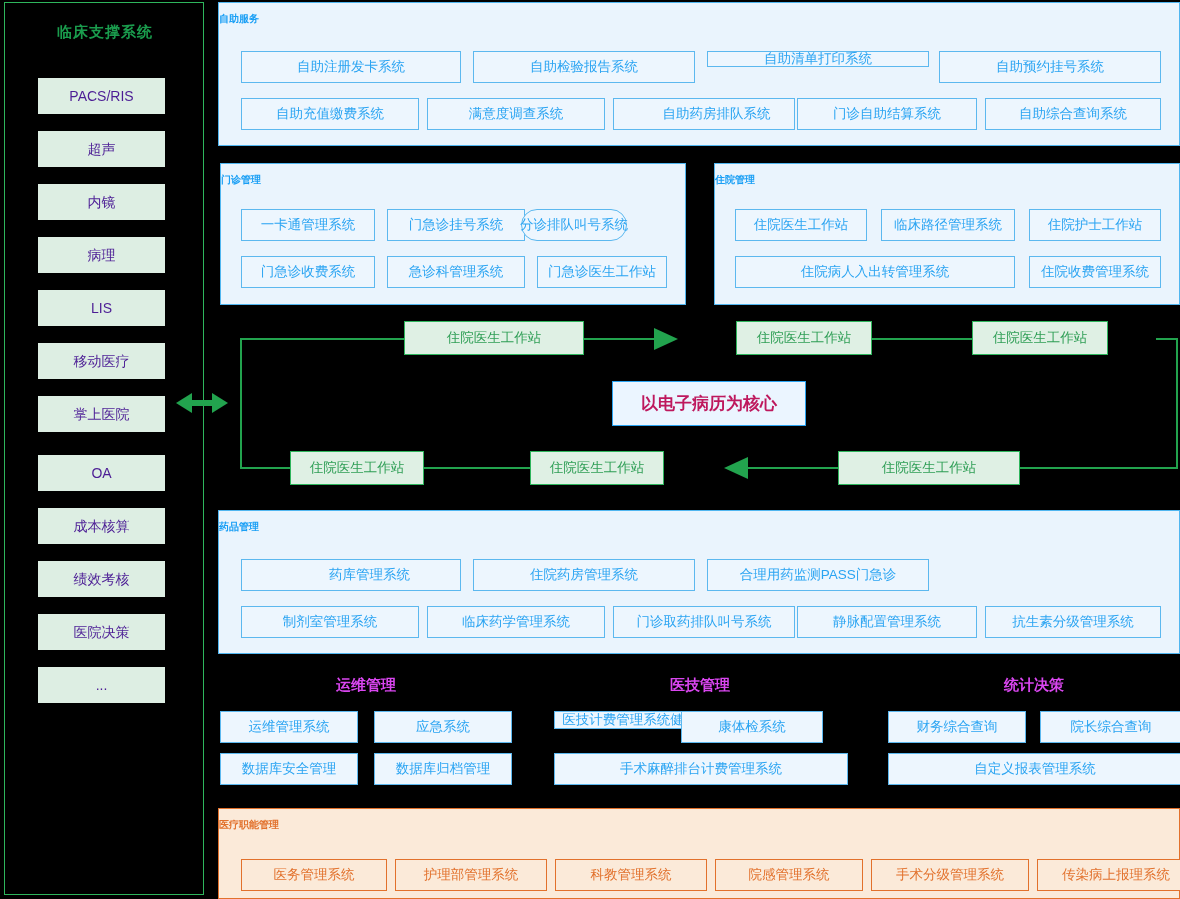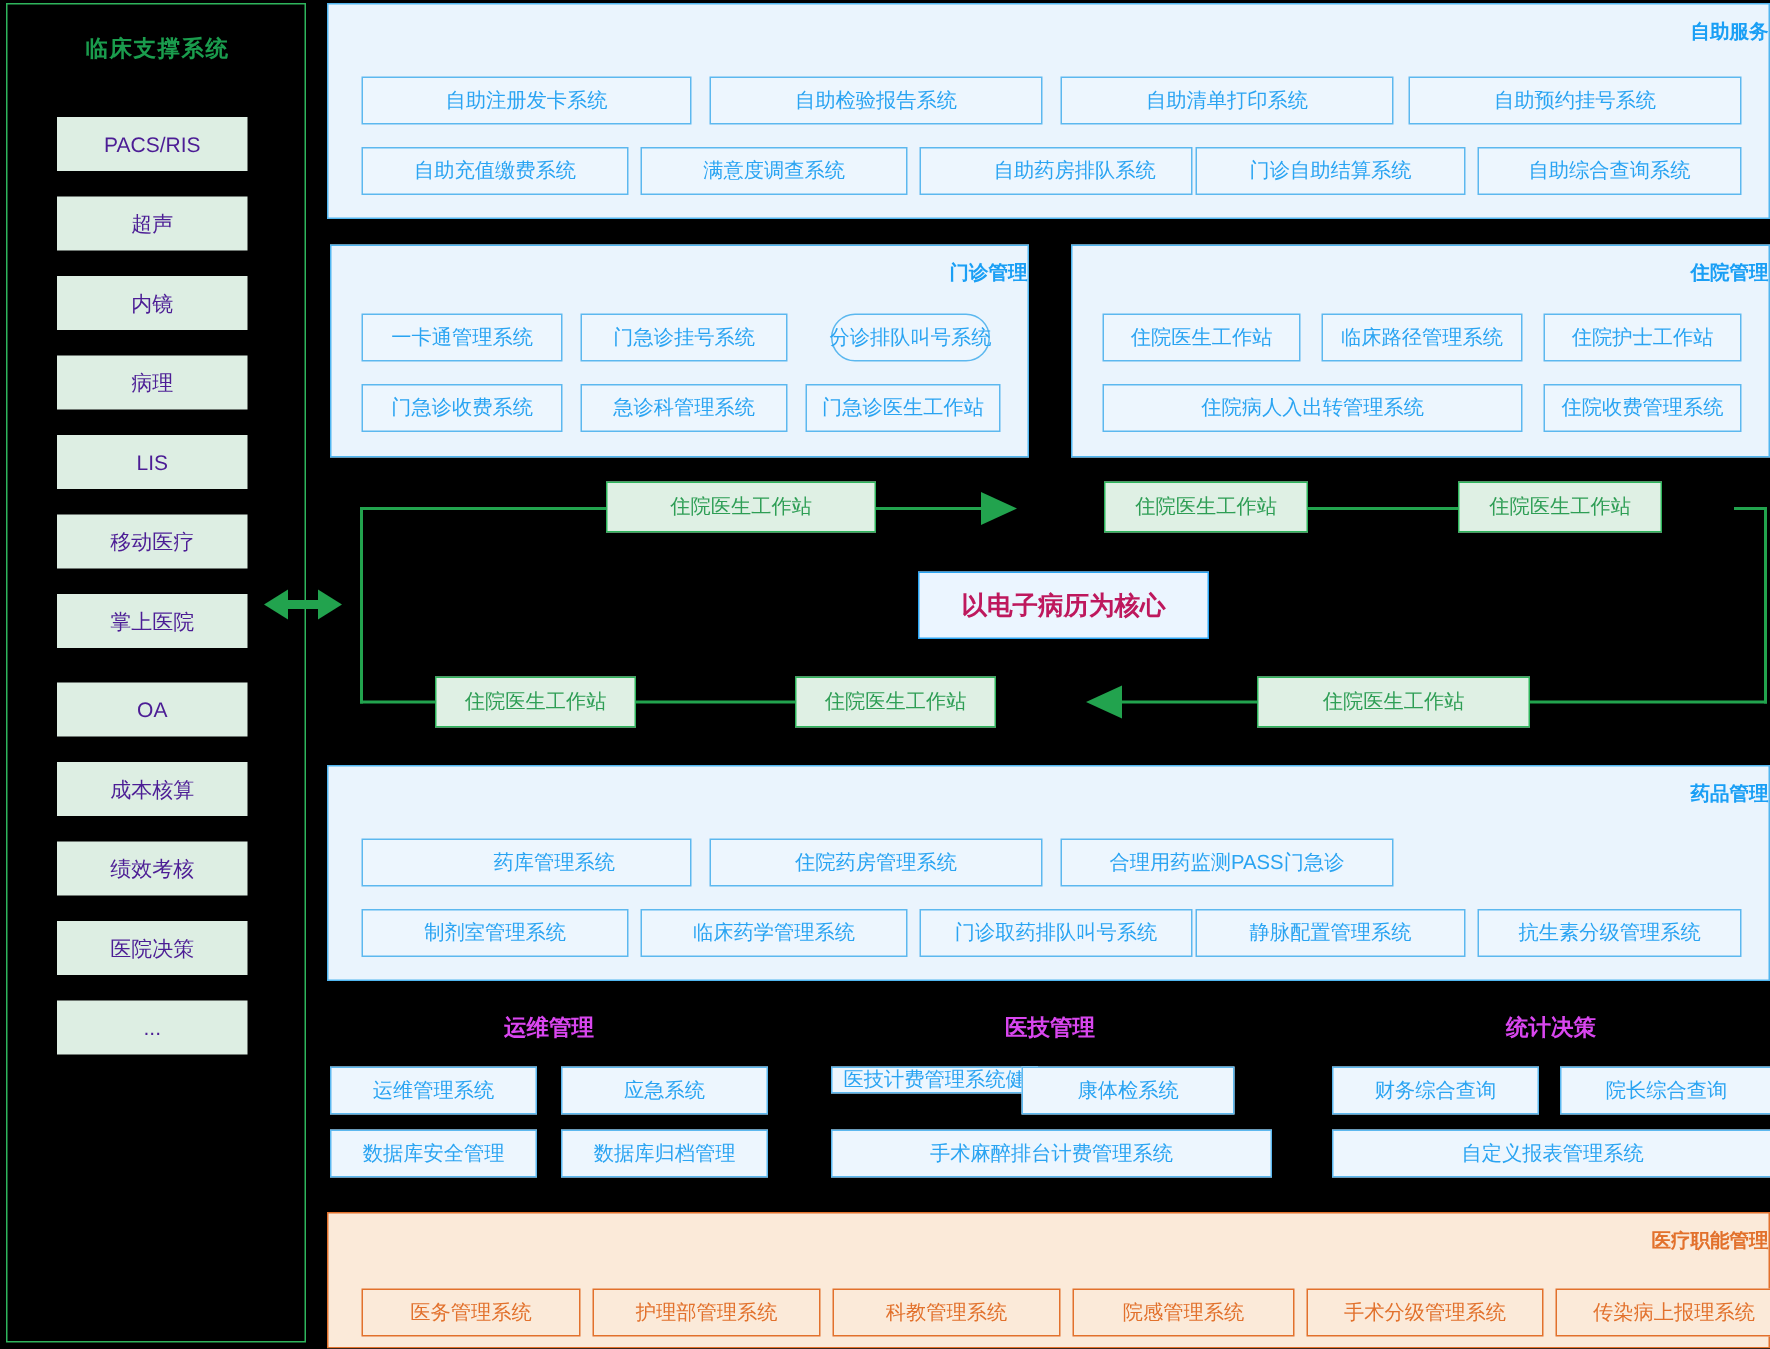--- a/index.html
+++ b/index.html
@@ -58,23 +58,23 @@
 
   
   .panel {
     position: absolute;
     background: #eaf4fd;
     border: 1px solid #51b6f0;
   }
   .panel-title {
     position: absolute;
     left: 0; right: 0; top: 9px;
-    text-align: right;
+    text-align: left;
     color: #1a9ff5;
-    font-size: 13px;
+    font-size: 10px;
     font-weight: bold;
   }
   .chip {
     position: absolute;
     background: #edf6fe;
     border: 1px solid #5cb8ef;
     color: #2aa4f2;
     font-size: 13.5px;
     display: flex;
     align-items: center;
@@ -202,21 +202,21 @@
 
   <div class="panel" id="panel-self-service" style="left:218px; top:2px; width:962px; height:144px;">
     <div class="panel-title">自助服务</div>
 
     <div class="chip" style="left:22px;  top:48px; width:220px; height:32px;">
         <span>自助注册发卡系统</span>
       </div>
     <div class="chip" style="left:254px; top:48px; width:222px; height:32px;">
         <span>自助检验报告系统</span>
       </div>
-    <div class="chip" style="left:488px; top:48px; width:222px; height:32px;">
+    <div class="chip" style="left:488px; top:48px; width:222px; height:16px;">
         <span>自助清单打印系统</span>
       </div>
     <div class="chip" style="left:720px; top:48px; width:222px; height:32px;">
         <span>自助预约挂号系统</span>
       </div>
 
     <div class="chip" style="left:22px;  top:95px; width:178px; height:32px;">
         <span>自助充值缴费系统</span>
       </div>
     <div class="chip" style="left:208px; top:95px; width:178px; height:32px;">
@@ -235,21 +235,21 @@
 
   <div class="panel" id="panel-outpatient" style="left:220px; top:163px; width:466px; height:142px;">
     <div class="panel-title">门诊管理</div>
 
     <div class="chip" style="left:20px;  top:45px; width:134px; height:32px;">
         <span>一卡通管理系统</span>
       </div>
     <div class="chip" style="left:166px; top:45px; width:138px; height:32px;">
         <span>门急诊挂号系统</span>
       </div>
-    <div class="chip" style="left:333px; top:45px; width:106px; height:32px;border-radius:16px;">
+    <div class="chip" style="left:300px; top:45px; width:106px; height:32px;border-radius:16px;">
         <span>分诊排队叫号系统</span>
       </div>
 
     <div class="chip" style="left:20px;  top:92px; width:134px; height:32px;">
         <span>门急诊收费系统</span>
       </div>
     <div class="chip" style="left:166px; top:92px; width:138px; height:32px;">
         <span>急诊科管理系统</span>
       </div>
     <div class="chip" style="left:316px; top:92px; width:130px; height:32px;">

